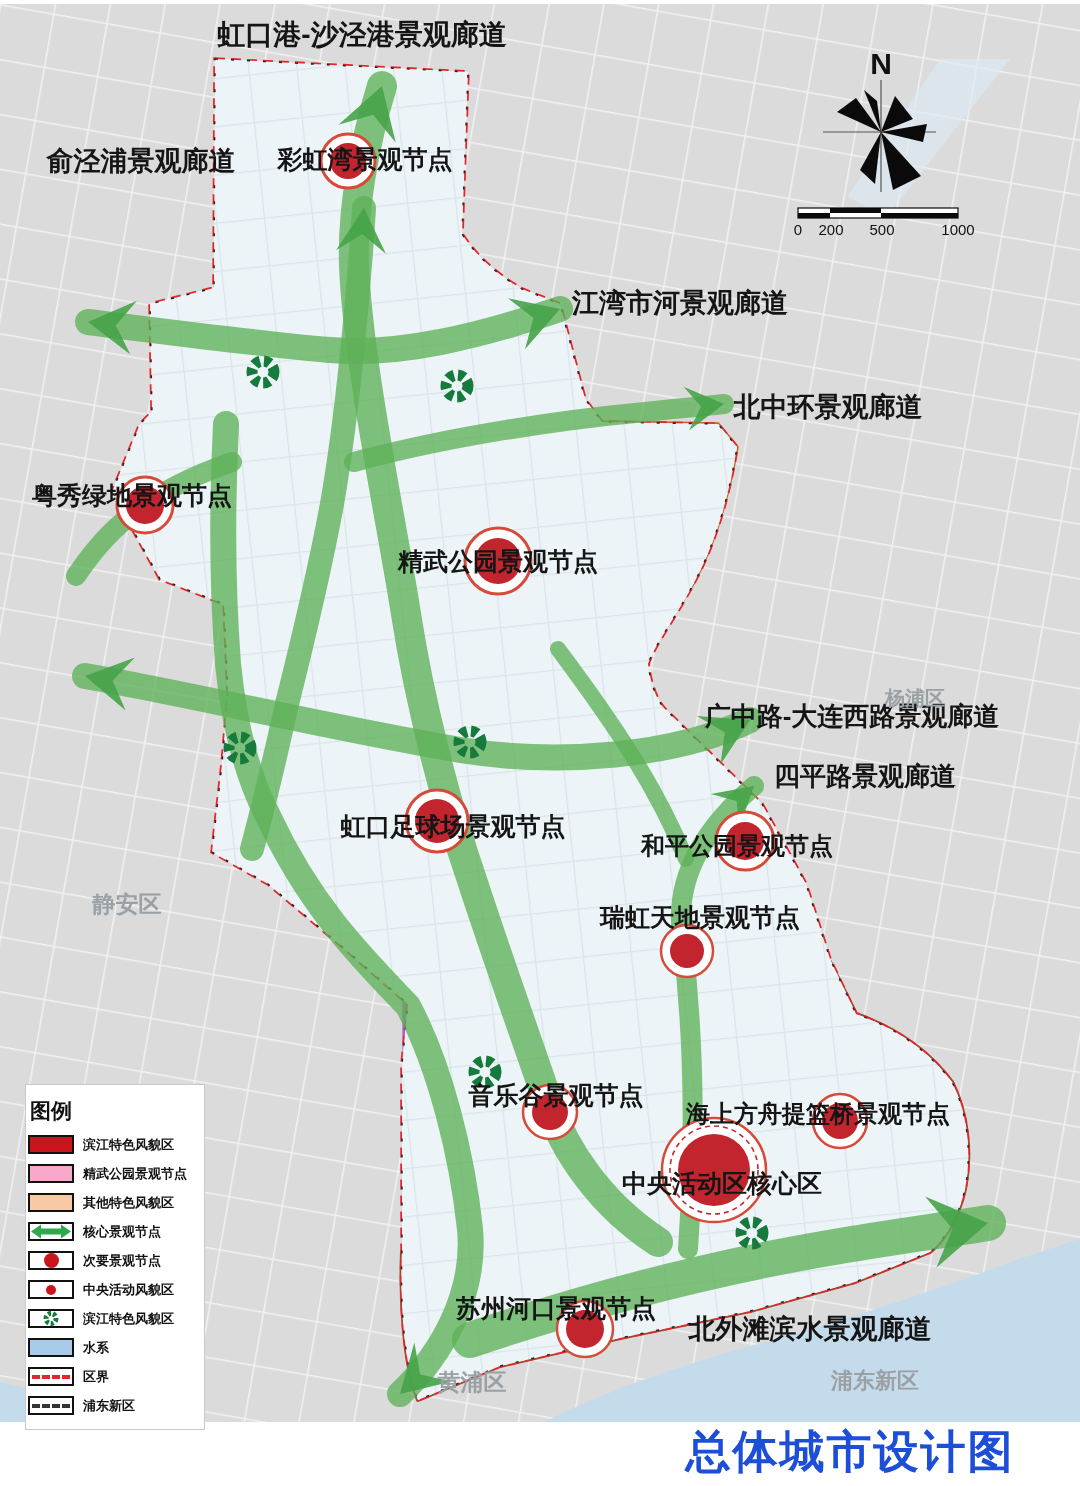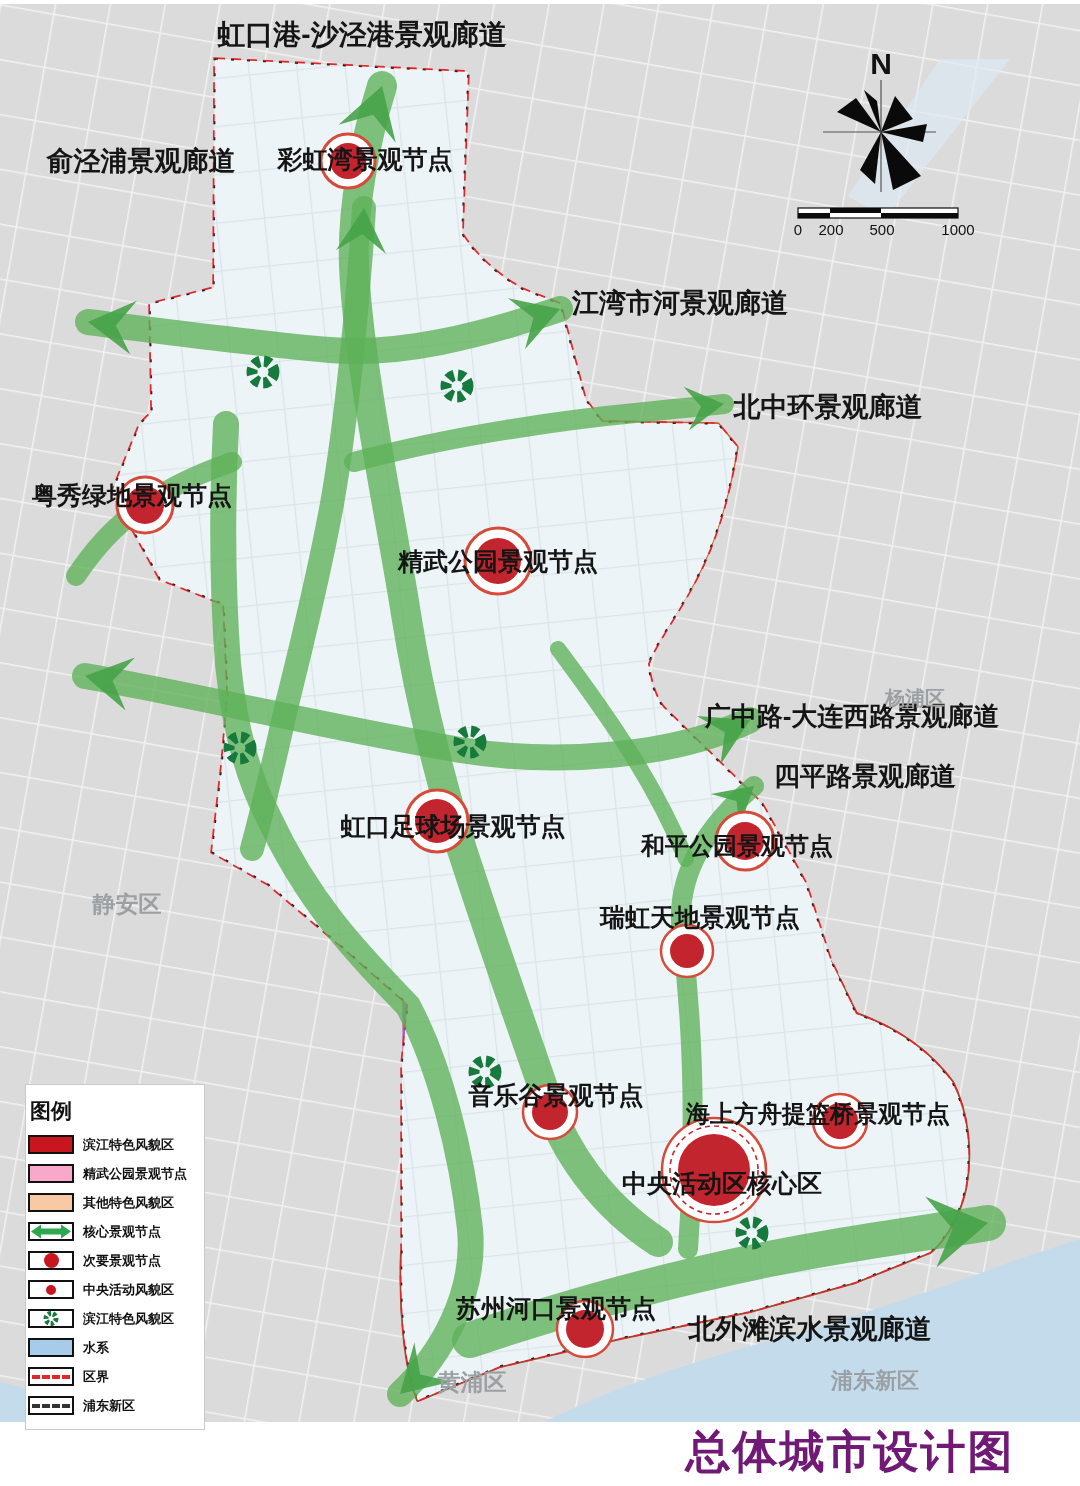--- a/index.html
+++ b/index.html
@@ -16,21 +16,21 @@
   .legend-title{font-size:21px;font-weight:bold;color:#111;margin:0 0 10px 2px;}
   .lg-item{display:flex;align-items:center;gap:9px;margin-top:10px;}
   .sw{width:46px;height:19px;border:2px solid #111;box-sizing:border-box;flex:none;
       display:flex;align-items:center;justify-content:center;background:#fff;}
   .lg-label{font-size:13px;font-weight:bold;color:#111;white-space:nowrap;}
   .dot{border-radius:50%;background:#c8151e;}
   .dashline{width:38px;height:0;border-top:4px dashed #e3262a;}
   .dashline.black{border-top:4px dashed #333;}
   
   .page-title{position:absolute;left:640px;top:1418px;width:420px;text-align:center;
-              font-size:45px;font-weight:bold;color:#701a75;letter-spacing:2px;z-index:5;}
+              font-size:45px;font-weight:bold;color:#1d4ed8;letter-spacing:2px;z-index:5;}
 </style>
 </head>
 <body>
 
 <div id="stage">
 <svg width="1080" height="1418" viewBox="0 0 1080 1418">
   <defs>
     <pattern id="stOut" width="54" height="54" patternUnits="userSpaceOnUse" patternTransform="rotate(10)">
       <rect width="54" height="54" fill="#dbdbdb"></rect>
       <path d="M0 0H54M0 0V54" stroke="#f2f2f2" stroke-width="3" fill="none"></path>

